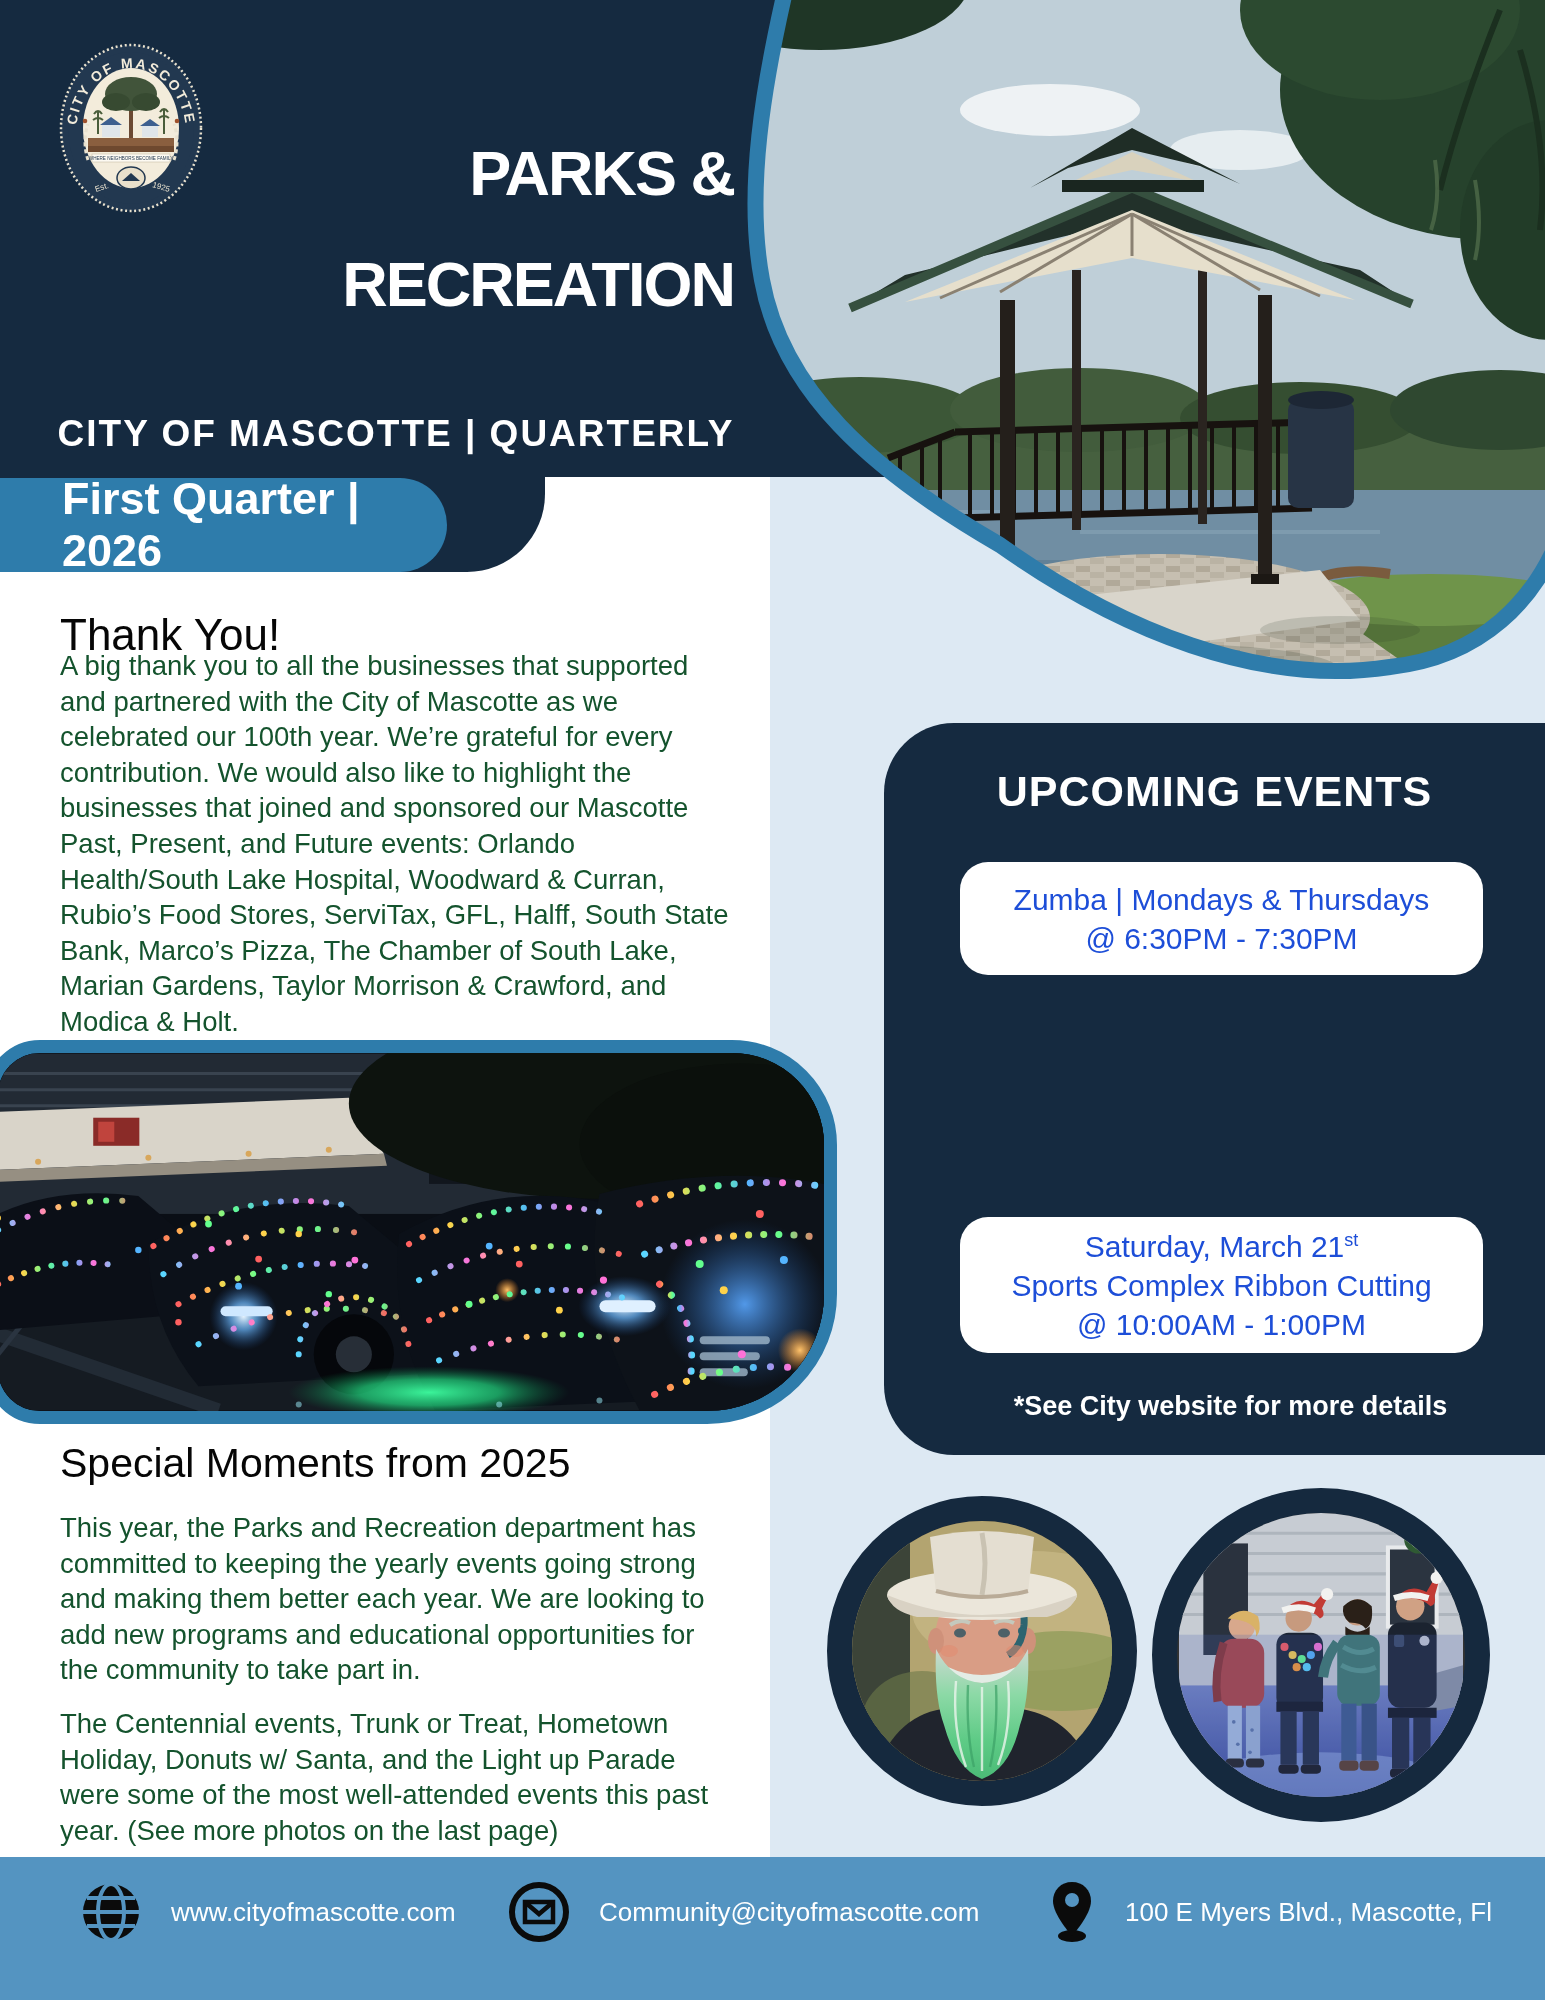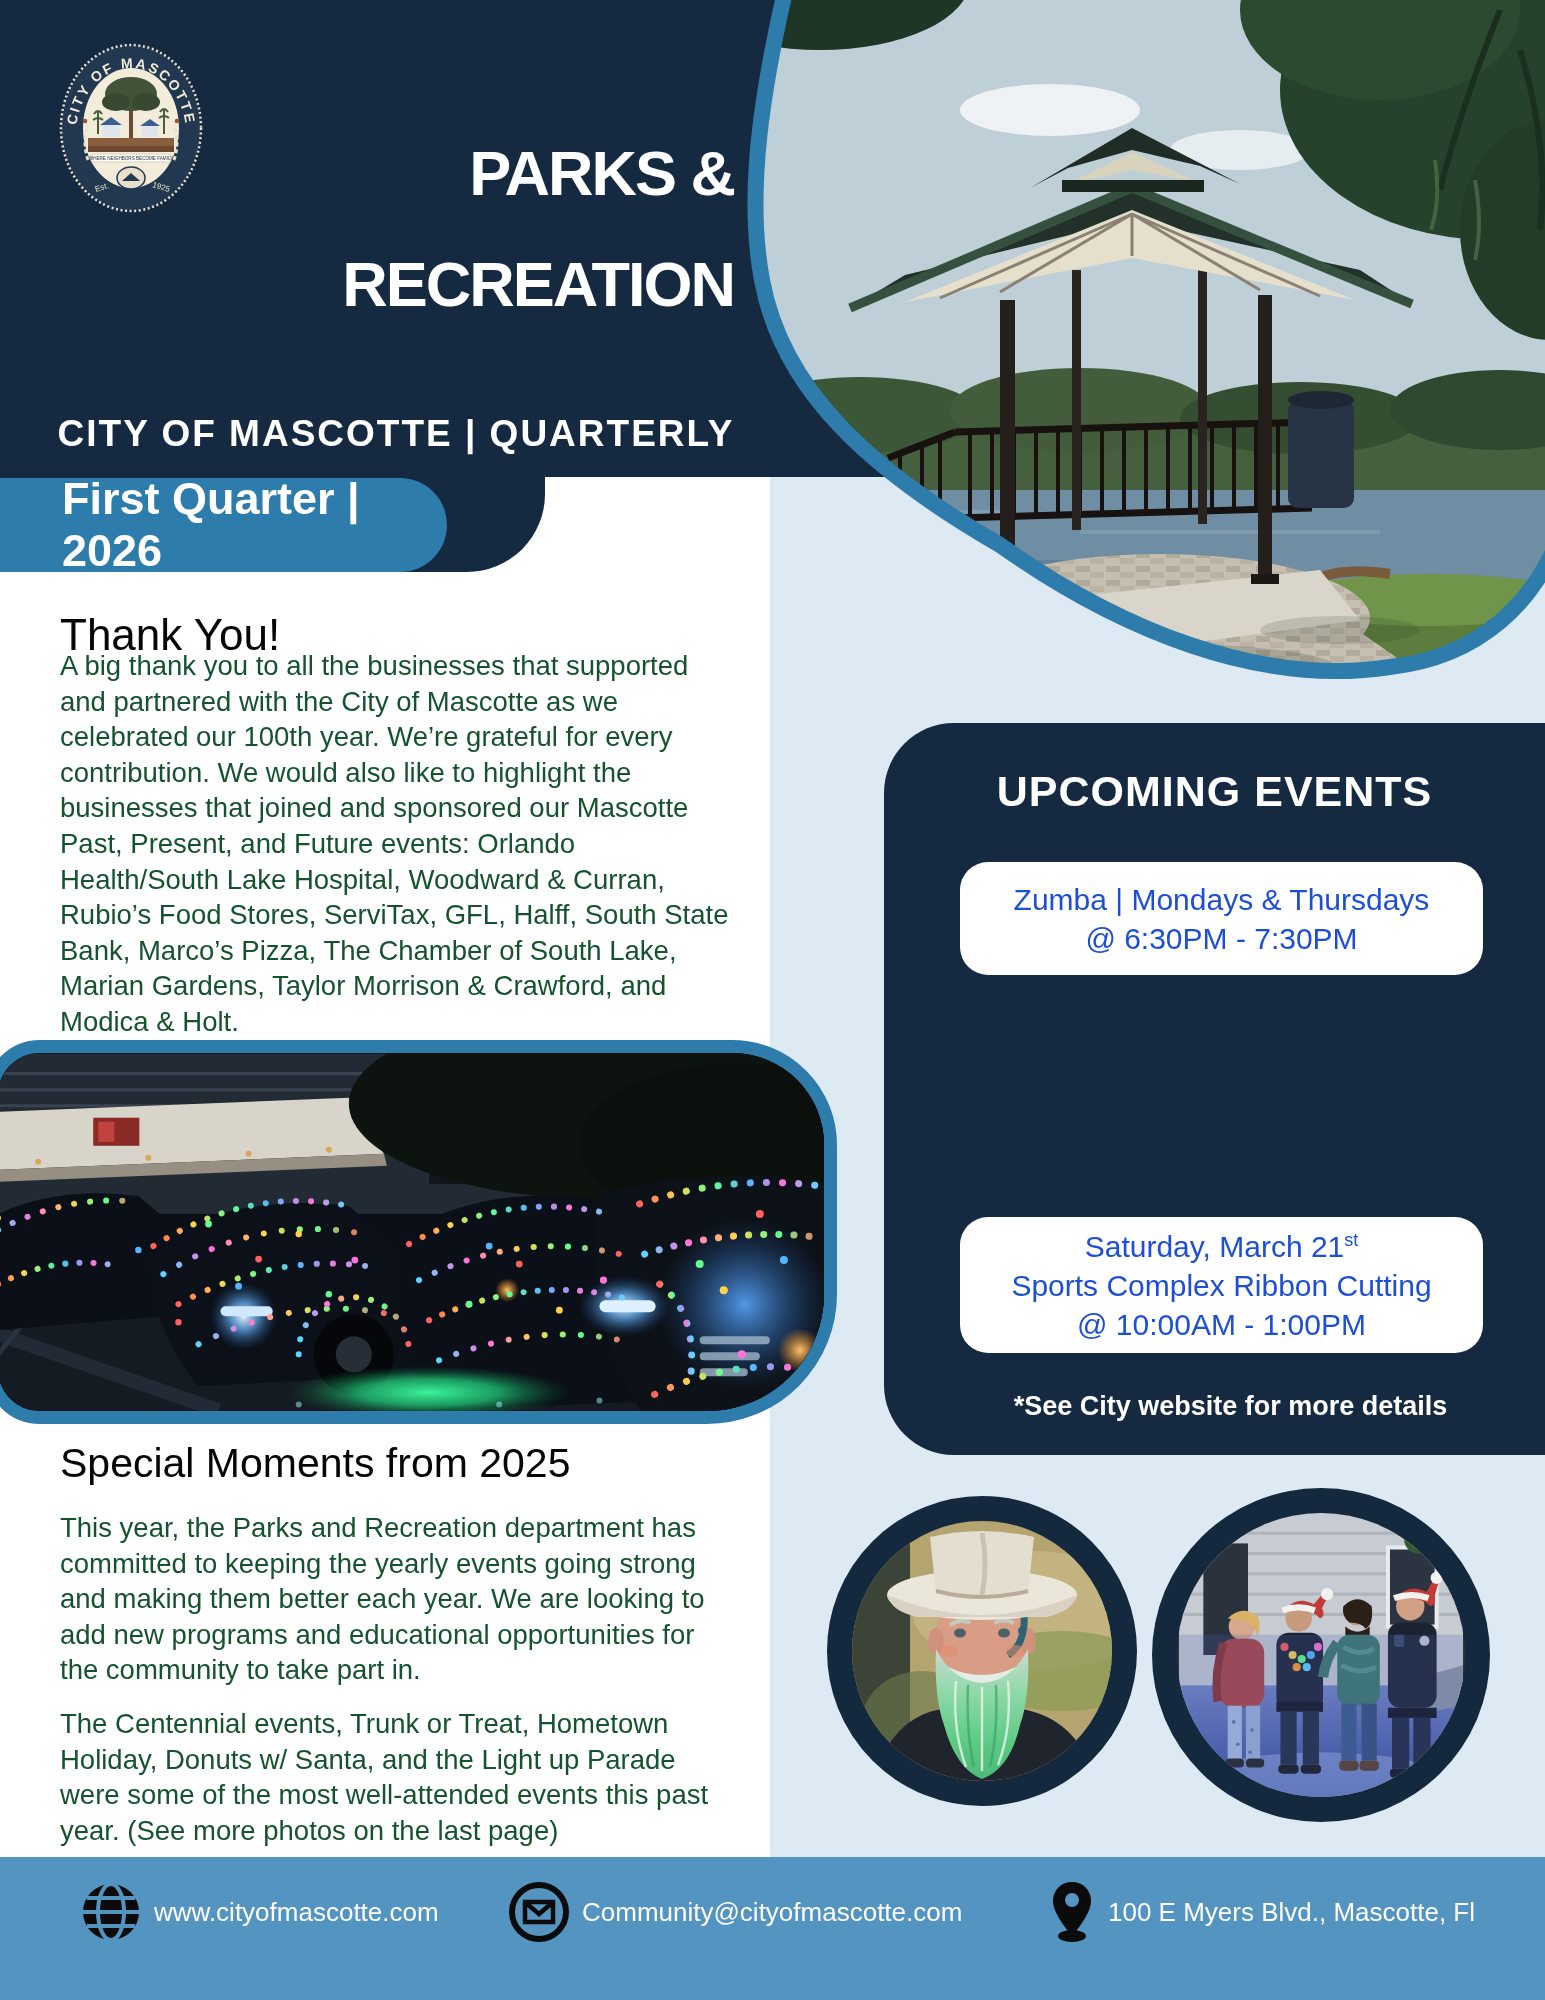--- a/index.html
+++ b/index.html
@@ -64,21 +64,21 @@
   #card-1 { top:299px; height:140px; }
   #card-2 { top:494px; height:136px; }
   .event-card sup { font-size:18px; line-height:0; }
   .events-footnote { position:absolute; left:16px; top:668px; width:100%; text-align:center;
                      color:#fff; font-weight:bold; font-size:27px; }
 
   
   .footer { position:absolute; left:0; top:1857px; width:1545px; height:143px;
             background:#5494c1; }
   .footer-group { position:absolute; top:22px; height:66px; display:flex;
-                  align-items:center; gap:12px; color:#fff; font-size:26px;justify-content:flex-end; }
+                  align-items:center; gap:29px; color:#fff; font-size:26px;justify-content:flex-end; }
   #fg-web { left:80px; } #fg-mail { left:508px; } #fg-addr { left:1048px; }
   .footer-group svg { display:block; }
 </style>
 </head>
 <body>
 
 <div id="page">
 
   <div class="right-col"></div>
 

